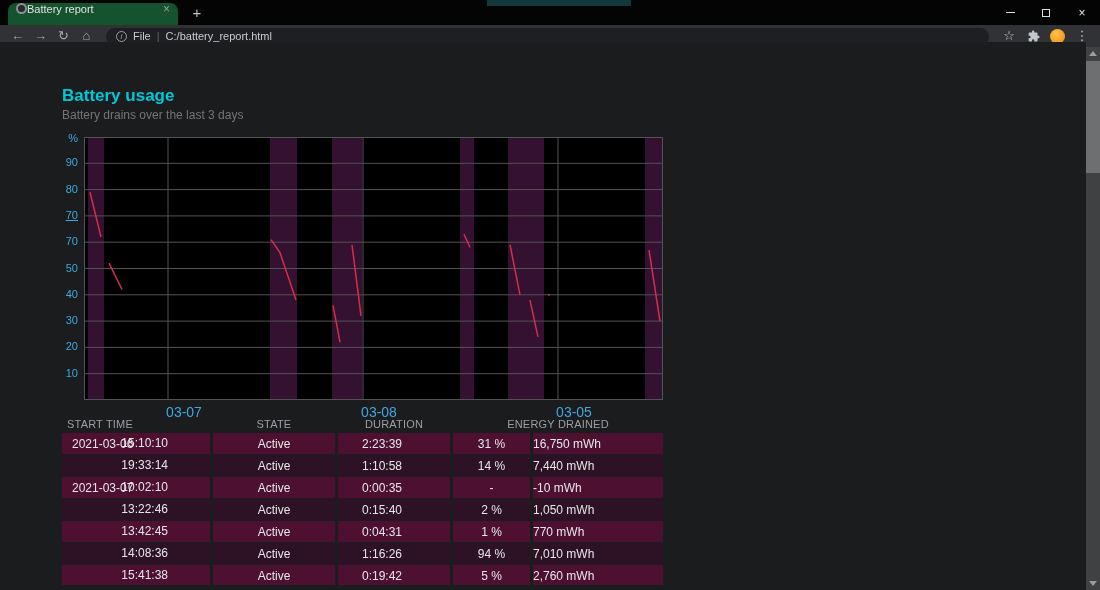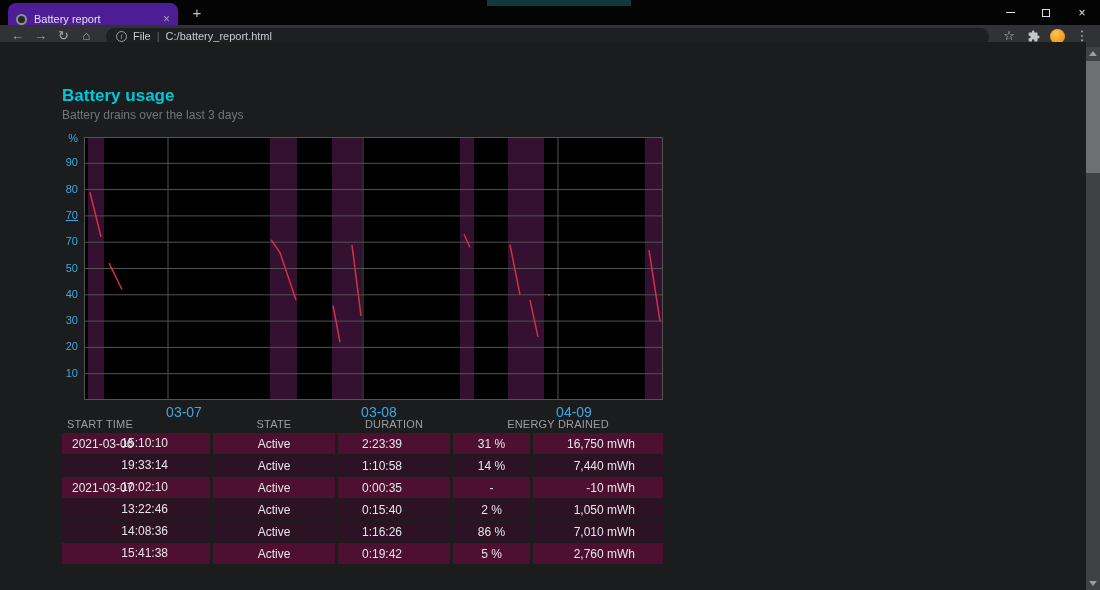--- a/index.html
+++ b/index.html
@@ -3,22 +3,22 @@
 <meta charset="utf-8">
 <style>
   *{margin:0;padding:0;box-sizing:border-box}
   html,body{width:1100px;height:590px;overflow:hidden;background:#1b1c1e;font-family:"Liberation Sans",sans-serif}
   :root{
     --accent:#00c8d7; --axis:#3fa7e0; --row-odd:#4d1030; --row-alt:#2d1124;
   }
   
   .tabstrip{position:absolute;top:0;left:0;width:1100px;height:25px;background:#040404}
   .top-artifact{position:absolute;top:0;left:487px;width:144px;height:6px;background:#11393d}
-  .tab{position:absolute;left:8px;top:3px;width:170px;height:22px;background:#4c1d95;
-       border-radius:8px 8px 0 0;display:flex;align-items:flex-end;padding:0 8px;gap:7px}
+  .tab{position:absolute;left:8px;top:3px;width:170px;height:22px;background:#14532d;
+       border-radius:8px 8px 0 0;display:flex;align-items:flex-start;padding:0 8px;}
   .favicon{width:11px;height:11px;border-radius:50%;border:2px solid #8d9296;background:#26282b;flex:0 0 auto}
   .tab-title{color:#dfe1e5;font-size:11px;flex:1;white-space:nowrap;overflow:hidden}
   .tab-close{color:#9aa0a6;font-size:12px;line-height:1}
   .newtab{position:absolute;left:186px;top:3px;color:#c0c3c6;font-size:15px;width:22px;height:20px;
           text-align:center;line-height:20px}
   .wincontrols{position:absolute;right:0;top:0;height:25px;display:flex}
   .winbtn{width:36px;height:25px;display:flex;align-items:center;justify-content:center;color:#e4e4e4;font-size:12px}
   .win-min-glyph{display:block;width:9px;height:1px;background:#e0e0e0}
   .win-max-glyph{display:block;width:8px;height:8px;border:1px solid #e0e0e0}
   .toolbar{position:absolute;top:25px;left:0;width:1100px;height:22px;background:#313235;
@@ -50,21 +50,21 @@
           letter-spacing:.2px;vertical-align:middle}
   .tbl th.h-start{text-align:left;padding-left:5px}
   .tbl td{height:21px;vertical-align:middle}
   tr.odd td{background:var(--row-odd)}
   tr.alt td{background:var(--row-alt)}
   .c-start{position:relative;padding-left:10px}
   .c-start .t{position:absolute;right:42px;top:0;line-height:21px}
   .c-state{text-align:center}
   .c-dur{text-align:center;padding-right:24px}
   .c-pct{text-align:center}
-  .c-mwh{text-align:right;padding-right:28px}
+  .c-mwh{padding-right:18px}
   
   .scrollbar{position:absolute;top:47px;right:0;width:14px;height:543px;background:#404143}
   .sb-btn{position:absolute;left:0;width:14px;height:13px;display:flex;align-items:center;justify-content:center}
   .sb-btn.up{top:0}
   .sb-btn.down{bottom:0}
   .tri-up{width:0;height:0;border-left:4px solid transparent;border-right:4px solid transparent;
           border-bottom:5px solid #9a9da1}
   .tri-down{width:0;height:0;border-left:4px solid transparent;border-right:4px solid transparent;
             border-top:5px solid #9a9da1}
   .sb-thumb{position:absolute;left:0;top:14px;width:14px;height:112px;background:#6d6f71}
@@ -156,21 +156,21 @@
         <polyline fill="none" stroke="#d23048" stroke-width="1.5" points="268,107.8 277,178.8"></polyline>
         <polyline fill="none" stroke="#d23048" stroke-width="1.5" points="380,97.3 386,110.5"></polyline>
         <polyline fill="none" stroke="#d23048" stroke-width="1.5" points="426,107.8 436,157.8"></polyline>
         <polyline fill="none" stroke="#d23048" stroke-width="1.5" points="446,163.1 454,199.9"></polyline>
         <polyline fill="none" stroke="#d23048" stroke-width="1.5" points="464,157.8 466,157.8"></polyline>
         <polyline fill="none" stroke="#d23048" stroke-width="1.5" points="565,113.1 576,184.1"></polyline>
       </svg>
     <div class="xaxis">
         <span class="xlab" style="left: 92px;">03-07</span>
         <span class="xlab" style="left: 287px;">03-08</span>
-        <span class="xlab" style="left: 482px;">04-09</span>
+        <span class="xlab" style="left: 482px;">03-05</span>
       </div>
   </div>
 
   <table class="tbl">
     <colgroup>
       <col style="width:148px">
         <col style="width:122px">
         <col style="width:112px">
       <col style="width:77px">
         <col style="width:130px">
@@ -205,25 +205,32 @@
           <td class="c-pct">-</td>
           <td class="c-mwh">-10 mWh</td>
         </tr>
         <tr class="alt">
           <td class="c-start"><span class="d"></span><span class="t">13:22:46</span></td>
           <td class="c-state">Active</td>
           <td class="c-dur">0:15:40</td>
           <td class="c-pct">2 %</td>
           <td class="c-mwh">1,050 mWh</td>
         </tr>
+        <tr class="odd">
+          <td class="c-start"><span class="d"></span><span class="t">13:42:45</span></td>
+          <td class="c-state">Active</td>
+          <td class="c-dur">0:04:31</td>
+          <td class="c-pct">1 %</td>
+          <td class="c-mwh">770 mWh</td>
+        </tr>
         <tr class="alt">
           <td class="c-start"><span class="d"></span><span class="t">14:08:36</span></td>
           <td class="c-state">Active</td>
           <td class="c-dur">1:16:26</td>
-          <td class="c-pct">86 %</td>
+          <td class="c-pct">94 %</td>
           <td class="c-mwh">7,010 mWh</td>
         </tr>
         <tr class="odd">
           <td class="c-start"><span class="d"></span><span class="t">15:41:38</span></td>
           <td class="c-state">Active</td>
           <td class="c-dur">0:19:42</td>
           <td class="c-pct">5 %</td>
           <td class="c-mwh">2,760 mWh</td>
         </tr>
       </tbody>

